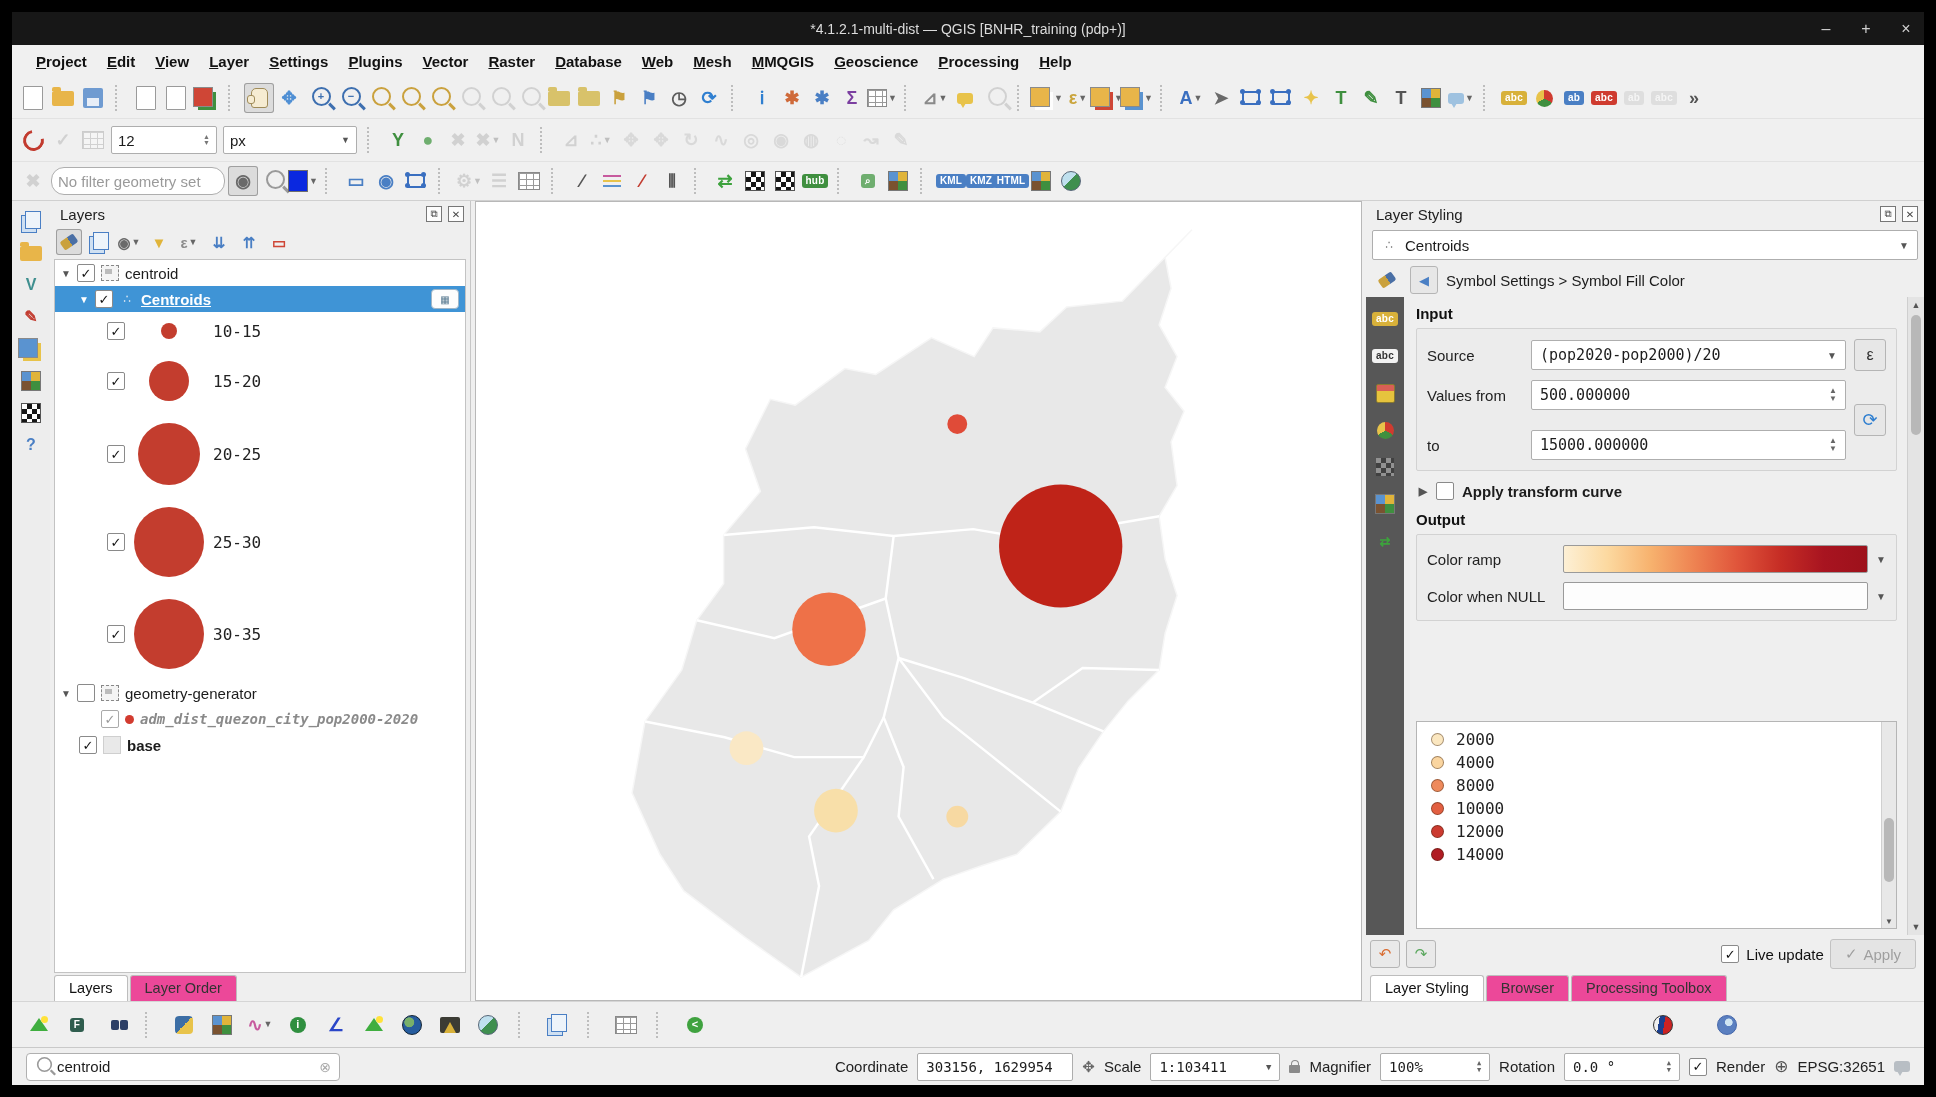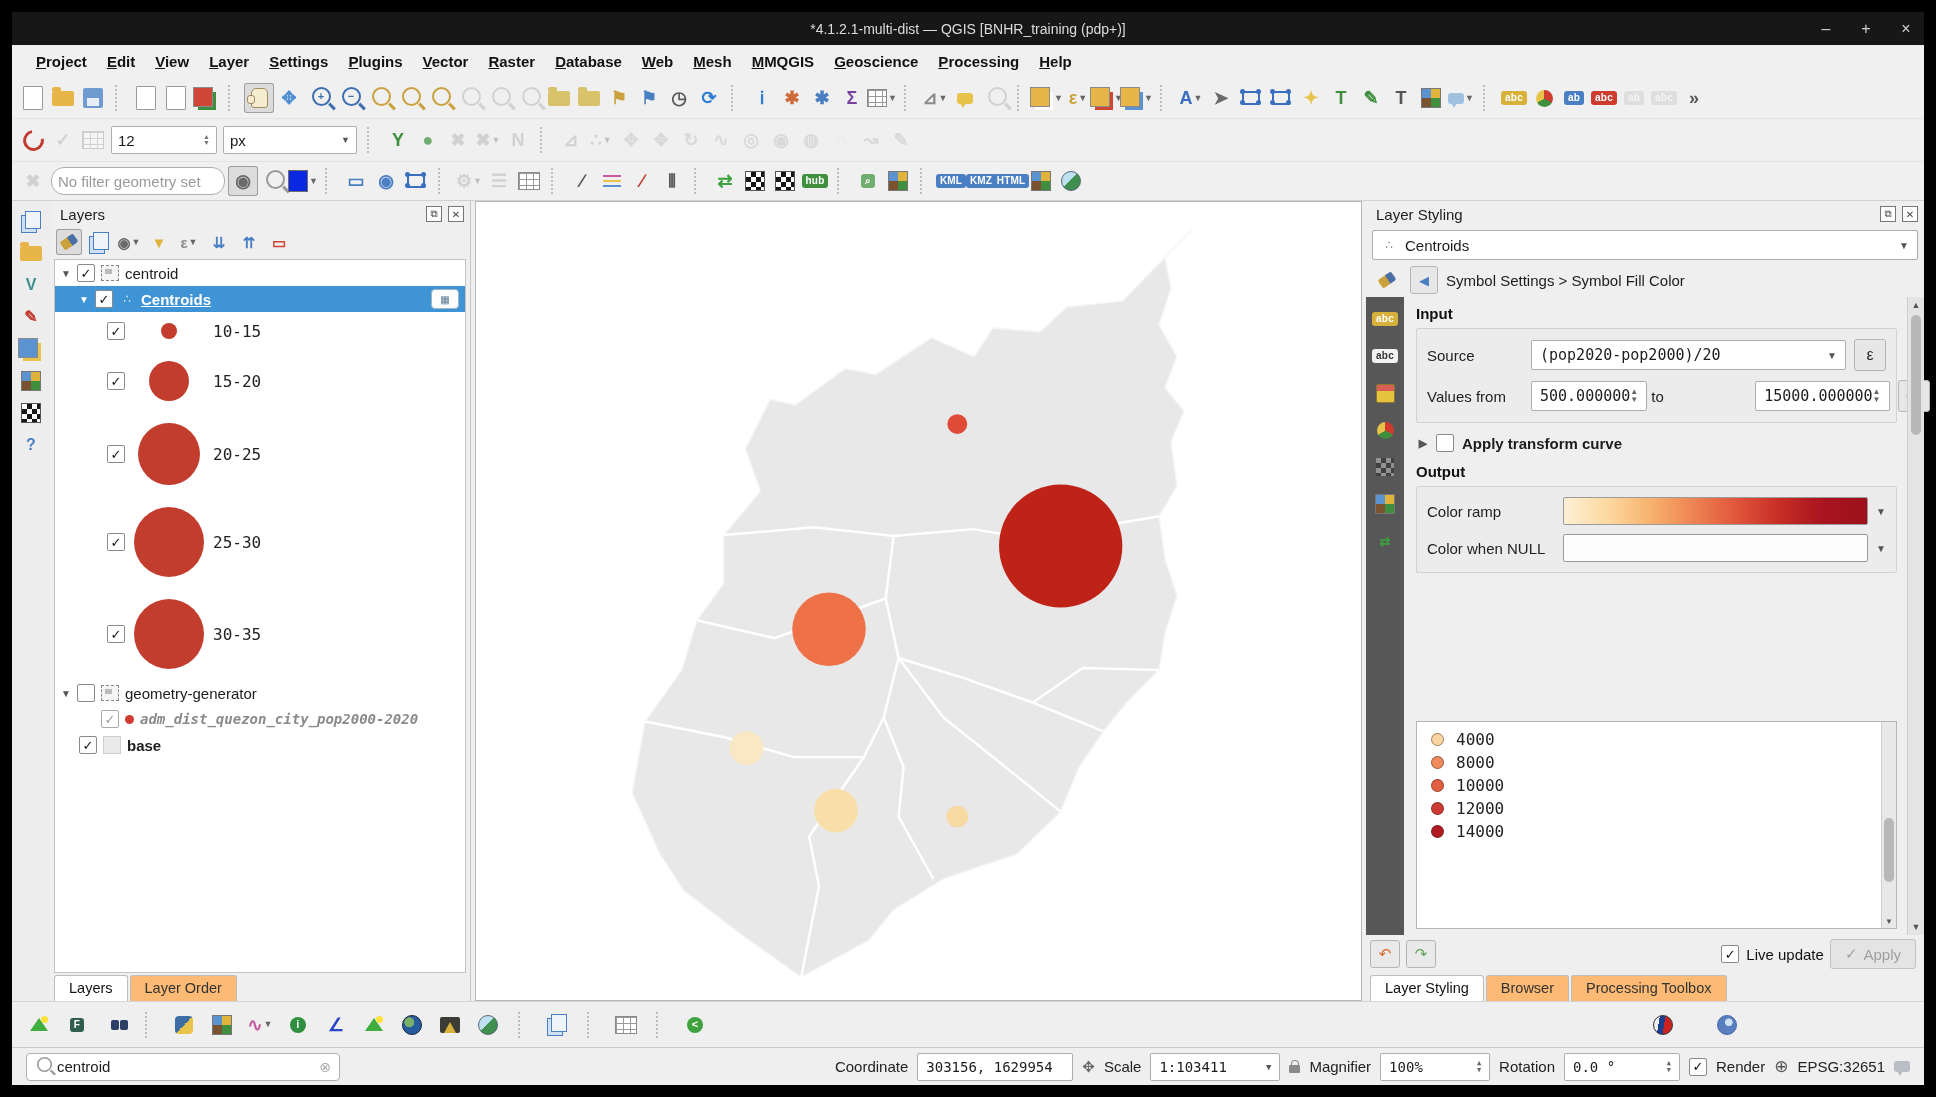--- a/index.html
+++ b/index.html
@@ -99,21 +99,21 @@
   .indic{margin-left:auto;margin-right:6px;width:26px;height:18px;background:#fdfdfd;border:1px solid #9fb6c8;border-radius:4px;
     display:flex;align-items:center;justify-content:center;font-size:10px;color:#56788f;}
   .classrow{display:flex;align-items:center;}
   .classrow .cwrap{width:88px;display:flex;justify-content:center;}
   .classrow .clabel{font-family:"DejaVu Sans Mono",monospace;font-size:16px;color:#222;}
   .lcircle{border-radius:50%;background:#c33d2e;}
   .italgray{color:#8a8a8a;font-style:italic;font-weight:bold;font-family:"DejaVu Sans Mono",monospace;font-size:14px;}
   .reddot{width:9px;height:9px;border-radius:50%;background:#d23b2f;flex:0 0 9px;}
   .basesw{width:16px;height:16px;background:#e9e9e9;border:1px solid #cfcfcf;}
   .ptabs{height:28px;display:flex;align-items:flex-end;padding-left:4px;gap:2px;flex:0 0 28px;}
-  .ptab{padding:4px 14px 5px;background:#fdba74;border:1px solid #bdbdbd;border-bottom:none;border-radius:3px 3px 0 0;font-size:14.5px;color:#333;}
+  .ptab{padding:4px 14px 5px;background:#ec4899;border:1px solid #bdbdbd;border-bottom:none;border-radius:3px 3px 0 0;font-size:14.5px;color:#333;}
   .ptab.active{background:#fff;color:#111;}
   
   .mapwrap{flex:1;background:#fff;border:1px solid #b8b8b8;margin:0 4px;position:relative;overflow:hidden;}
   .mapwrap svg{display:block;width:100%;height:100%;}
   
   .stylepanel{width:558px;background:#efefef;display:flex;flex-direction:column;}
   .sp-combo{margin:3px 6px;height:28px;background:#fff;border:1px solid #aeaeae;border-radius:2px;display:flex;align-items:center;padding:0 8px;gap:8px;}
   .sp-combo .dda{margin-left:auto;color:#555;font-size:10px;}
   .sp-crumb{height:34px;display:flex;align-items:center;gap:8px;padding:0 6px;}
   .backbtn{width:26px;height:26px;border:1px solid #b5b5b5;background:#e7e7e7;border-radius:3px;display:flex;align-items:center;justify-content:center;color:#4a7fc4;font-size:13px;}
@@ -744,21 +744,21 @@
           <div class="groupbox">
             <div class="frow">
               <span class="flabel">Source</span>
               <span class="fcombo">
                 <span class="mono" style="font-size:15px;">(pop2020-pop2000)/20</span>
                 <span class="dda">▼</span>
               </span>
               <span class="sqbtn">ε</span>
             </div>
             <div style="display:flex;gap:8px;">
-              <div style="flex:1;display:flex;flex-direction:row;gap:4px;">
+              <div style="flex:1;display:flex;flex-direction:column;gap:20px;">
                 <div class="frow">
                   <span class="flabel">Values from</span>
                   <span class="fspin">
                     <span class="mono" style="font-size:15px;">500.000000</span>
                     <span class="spin">
                         <span>▲</span>
                         <span>▼</span>
                       </span>
                   </span>
                 </div>
@@ -792,20 +792,24 @@
             </div>
             <div class="frow">
               <span class="flabel" style="width:128px;flex-basis:128px;">Color when NULL</span>
               <span class="ramp" style="background:#fdfdfd;"></span>
               <span class="dda" style="color:#555;font-size:10px;">▼</span>
             </div>
           </div>
           <div class="valuelist">
             <div id="valuerows">
                 <div class="vrow">
+                  <span class="vdot" style="background:#fbe7c0;"></span>
+                  <span class="vtxt">2000</span>
+                </div>
+                <div class="vrow">
                   <span class="vdot" style="background:#fad5a0;"></span>
                   <span class="vtxt">4000</span>
                 </div>
                 <div class="vrow">
                   <span class="vdot" style="background:#ee8a5c;"></span>
                   <span class="vtxt">8000</span>
                 </div>
                 <div class="vrow">
                   <span class="vdot" style="background:#e25f41;"></span>
                   <span class="vtxt">10000</span>

